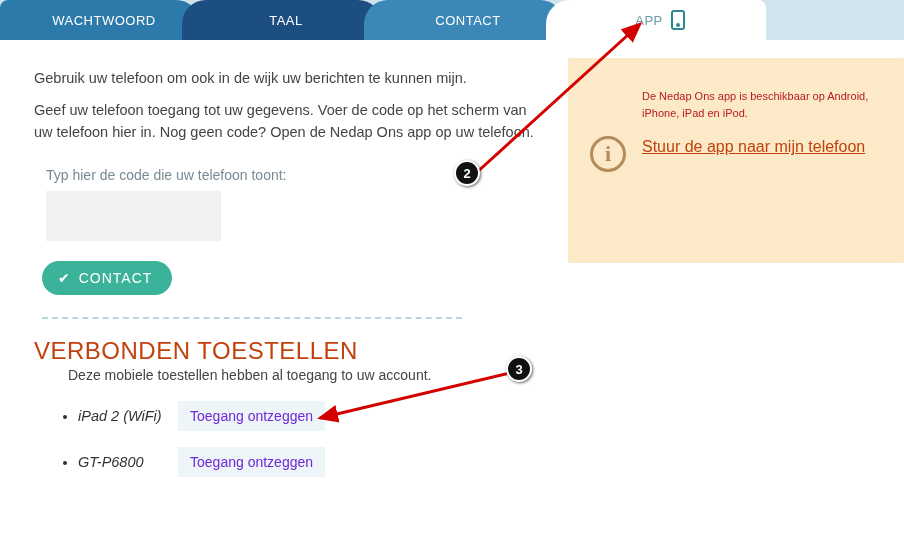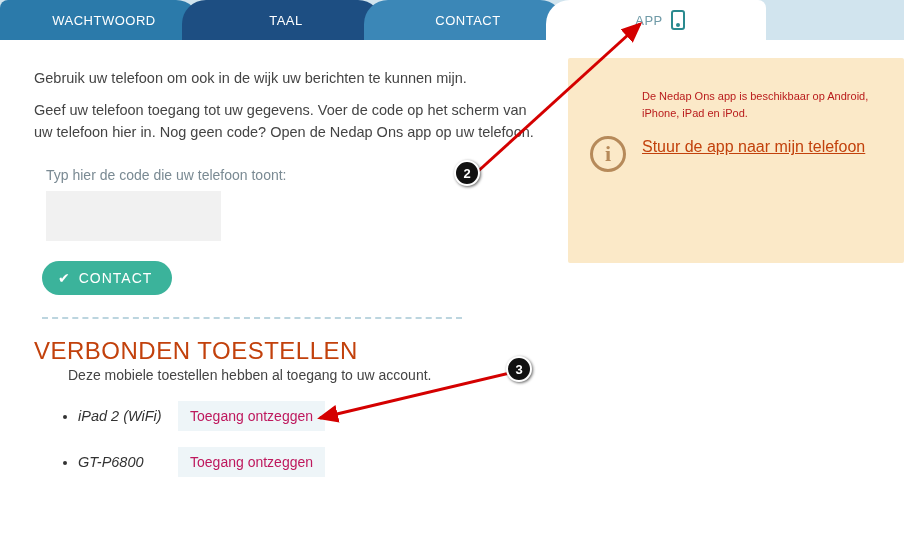--- a/index.html
+++ b/index.html
@@ -147,21 +147,21 @@
     padding-left: 44px;
   }
   .device-list li {
     margin-bottom: 16px;
     color: #333;
     font-size: 14.5px;
   }
   .device-name { display:inline-block; min-width: 90px; font-style: italic; }
   .revoke-btn {
     background: #eef5f8;
-    color: #be185d;
+    color: #6d28d9;
     border: none;
     padding: 7px 12px;
     font-size: 14px;
     margin-left: 6px;
     cursor: pointer;
   }
   .info-panel {
     position: absolute;
     top: 18px;
     right: 0;

